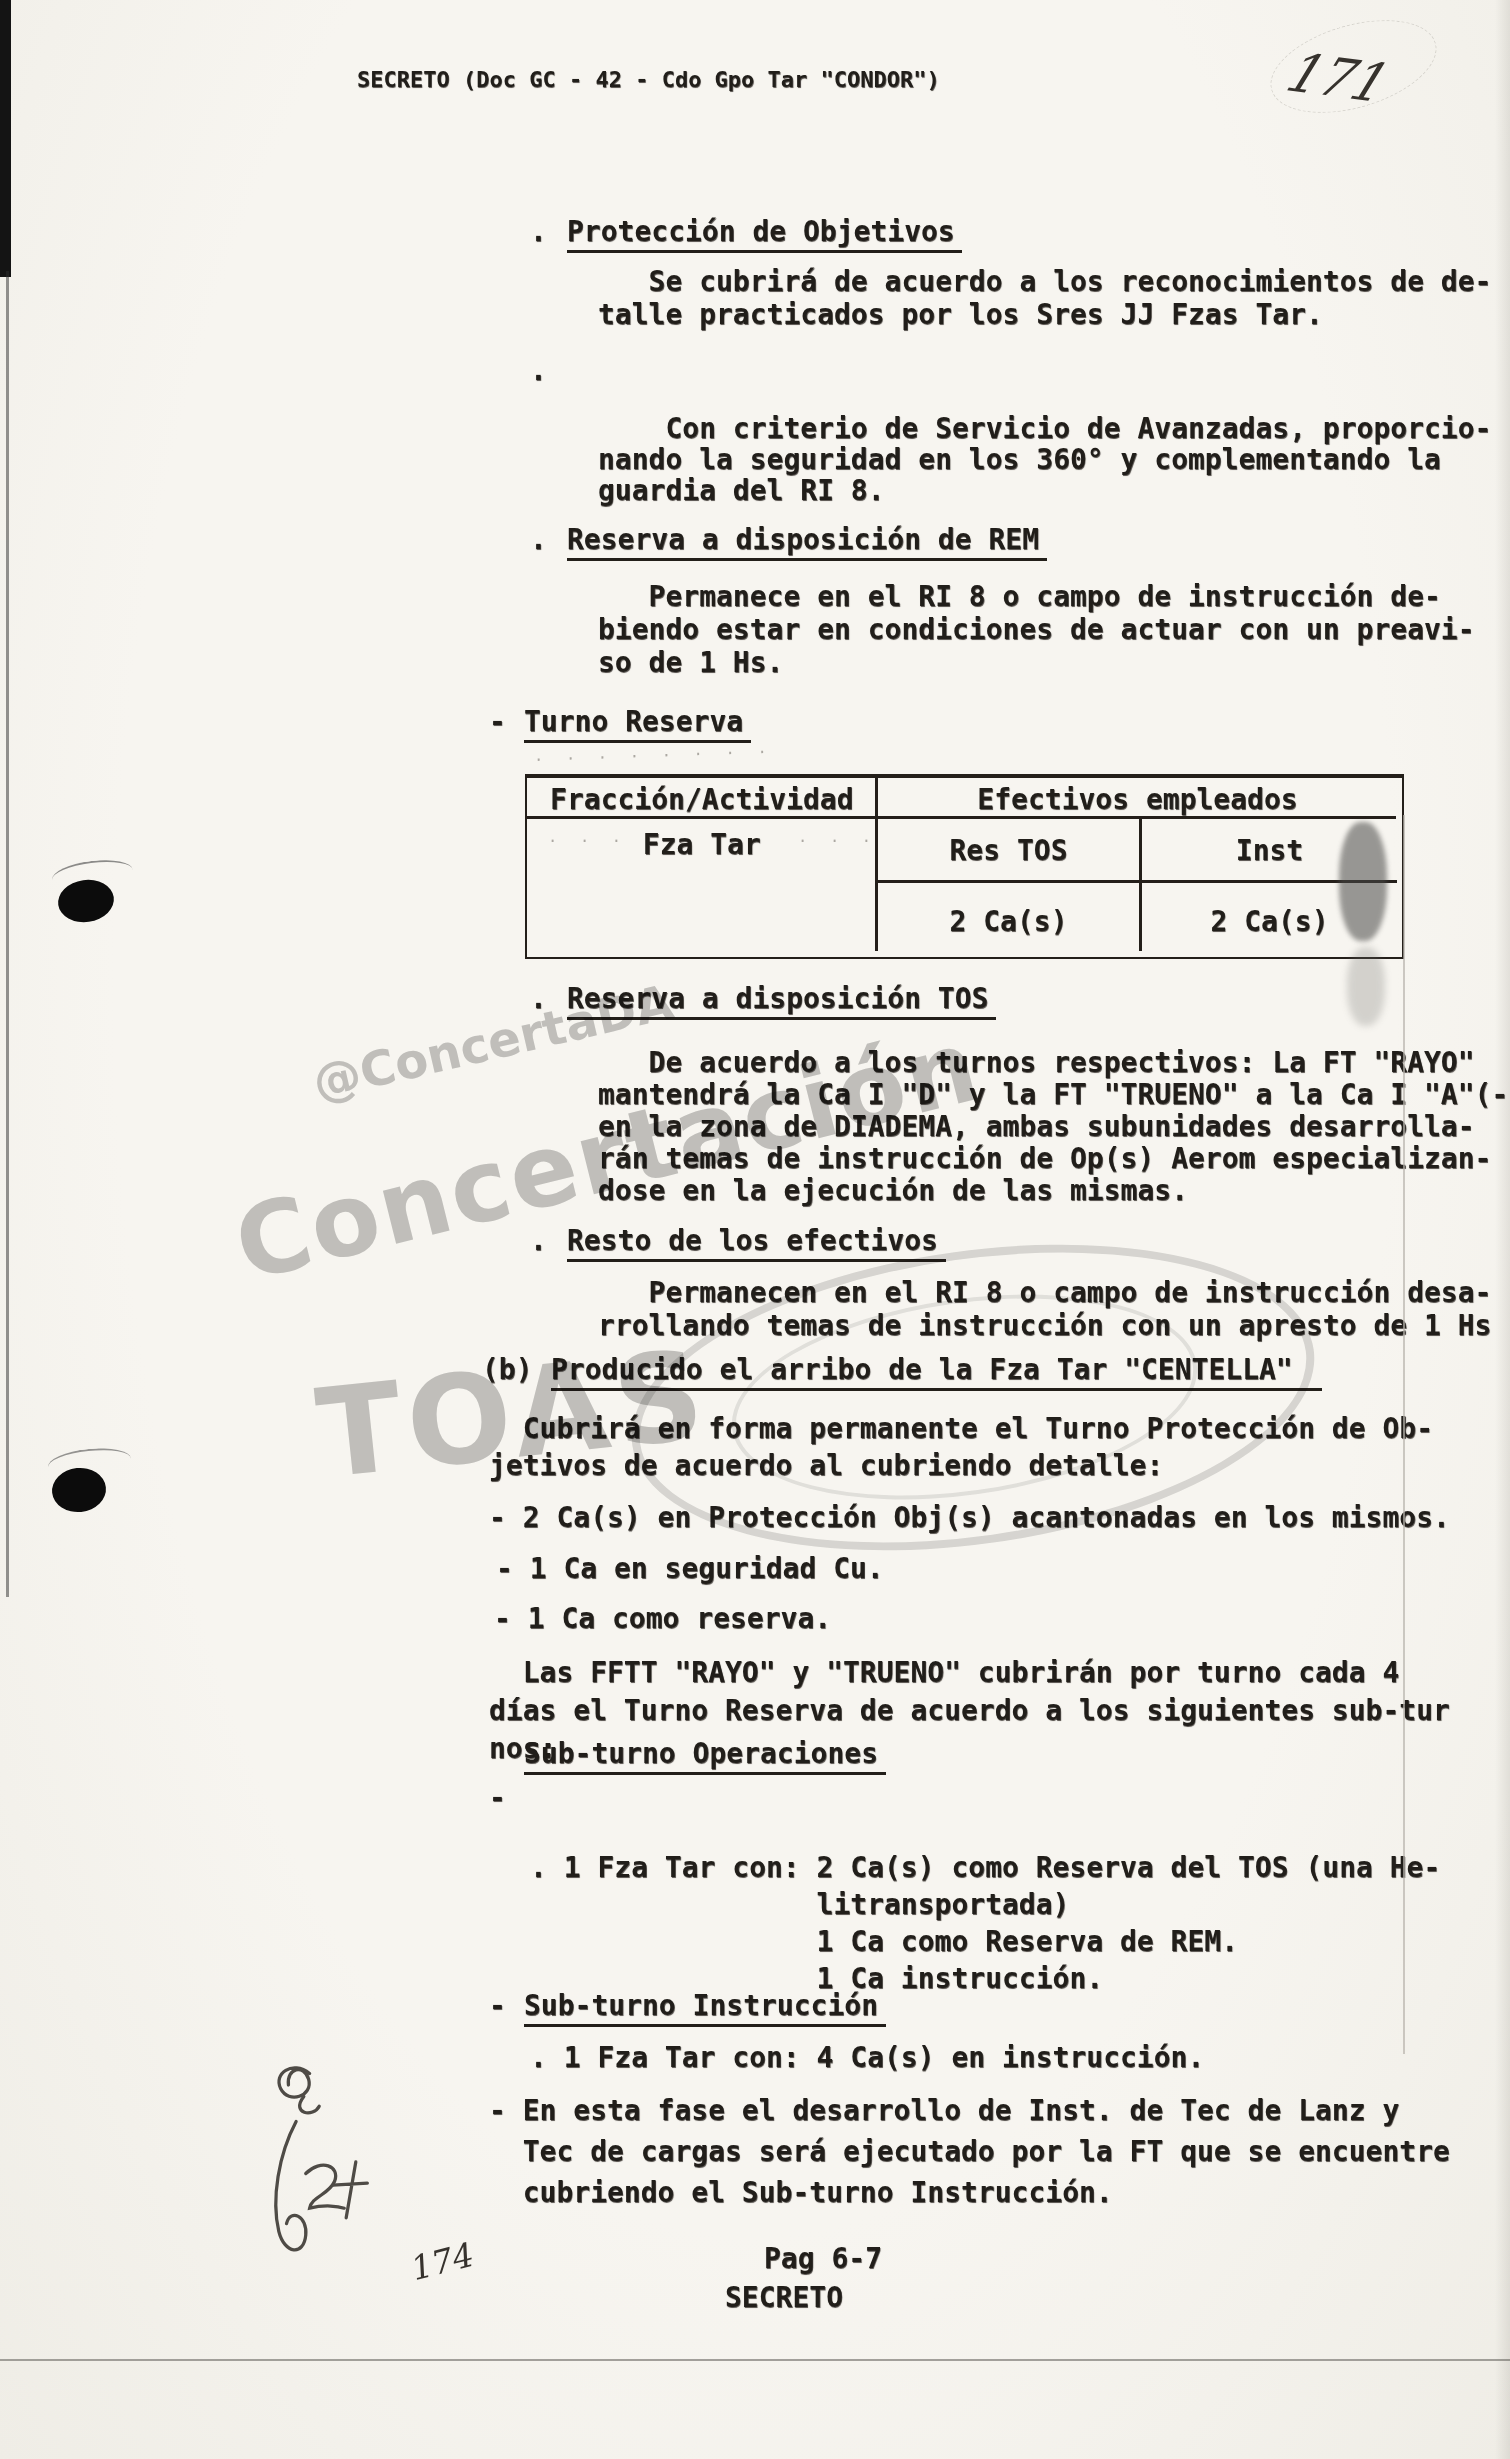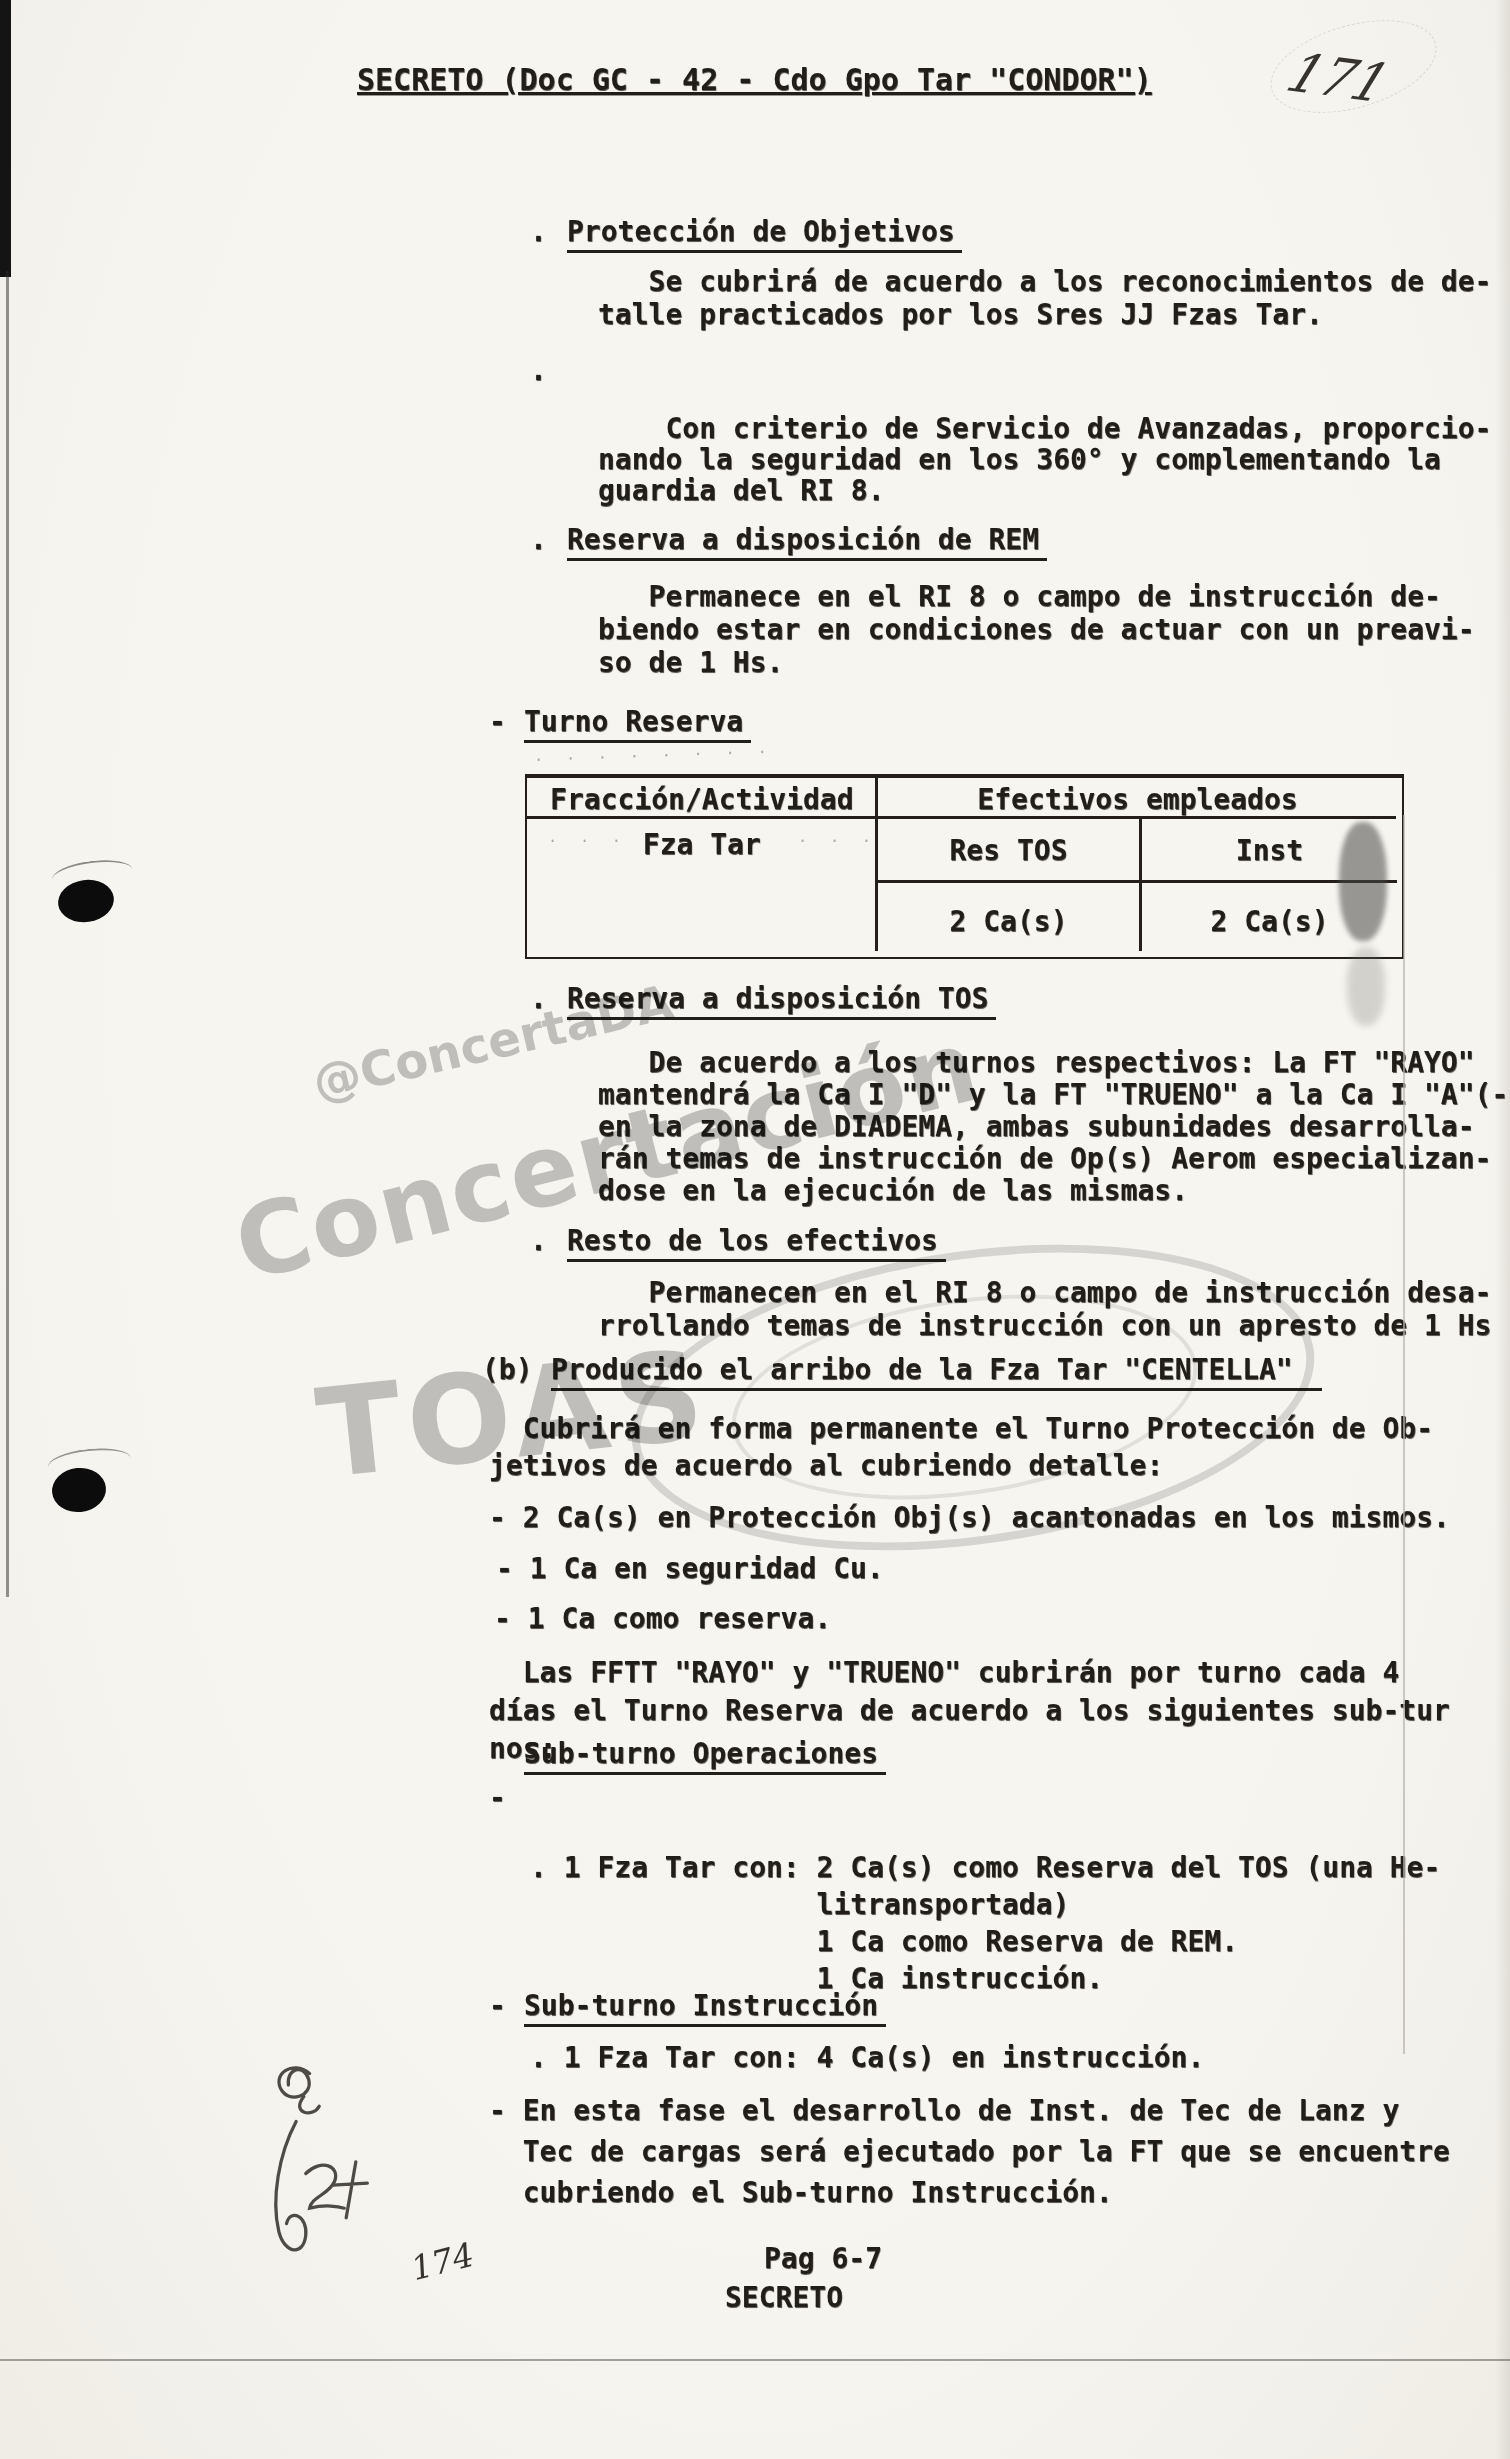--- a/index.html
+++ b/index.html
@@ -2,21 +2,21 @@
 <html><head>
 <meta charset="utf-8">
 <style>
   html,body{margin:0;padding:0;}
   body{width:1510px;height:2459px;position:relative;background:#fbfaf7;overflow:hidden;}
   .page{position:absolute;left:0;top:0;width:1510px;height:2459px;
         background:radial-gradient(ellipse at 50% 40%, #f7f5f0 60%, #efede6 100%);}
   .t{position:absolute;font-family:"DejaVu Sans Mono",monospace;font-weight:700;
      font-size:28px;line-height:33px;color:#211e1a;white-space:pre;
      text-shadow:0.6px 0.6px 0.7px rgba(35,30,25,.75);}
-  .hdr{font-size:30px;text-decoration:underline;}
+  .hdr{font-size:22px;}
   .u{border-bottom:3.8px solid #231f1a;padding-bottom:1.9px;padding-right:7.7px;display:inline-block;}
   .lh32{line-height:31px;} .lh33{line-height:32px;}
   .lh38{line-height:37px;} .lh39{line-height:37px;} .lh40{line-height:38px;} .lh43{line-height:41px;}
   
   .doc-table{position:absolute;left:525px;top:774px;width:875px;height:179px;
              border:2.9px solid #241f1a;border-top-width:4.8px;}
   .doc-table .vl,.doc-table .hl{position:absolute;background:#241f1a;}
   .cell{position:absolute;text-align:center;font-family:"DejaVu Sans Mono",monospace;
         font-weight:700;font-size:28px;color:#211e1a;white-space:pre;
         text-shadow:0.6px 0.6px 0.7px rgba(35,30,25,.75);}

